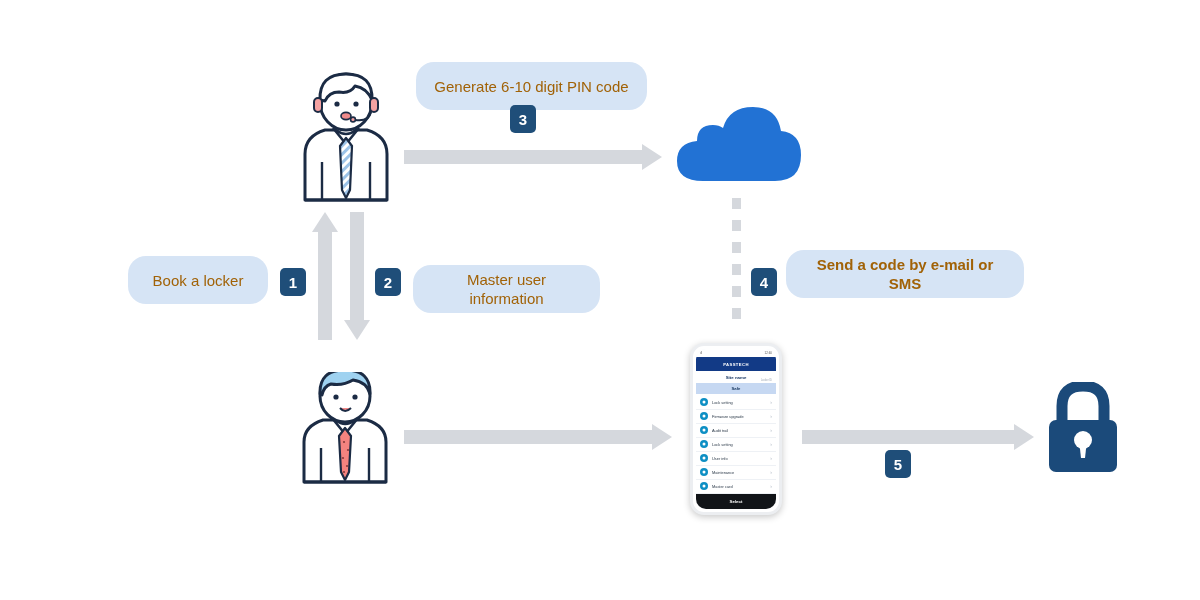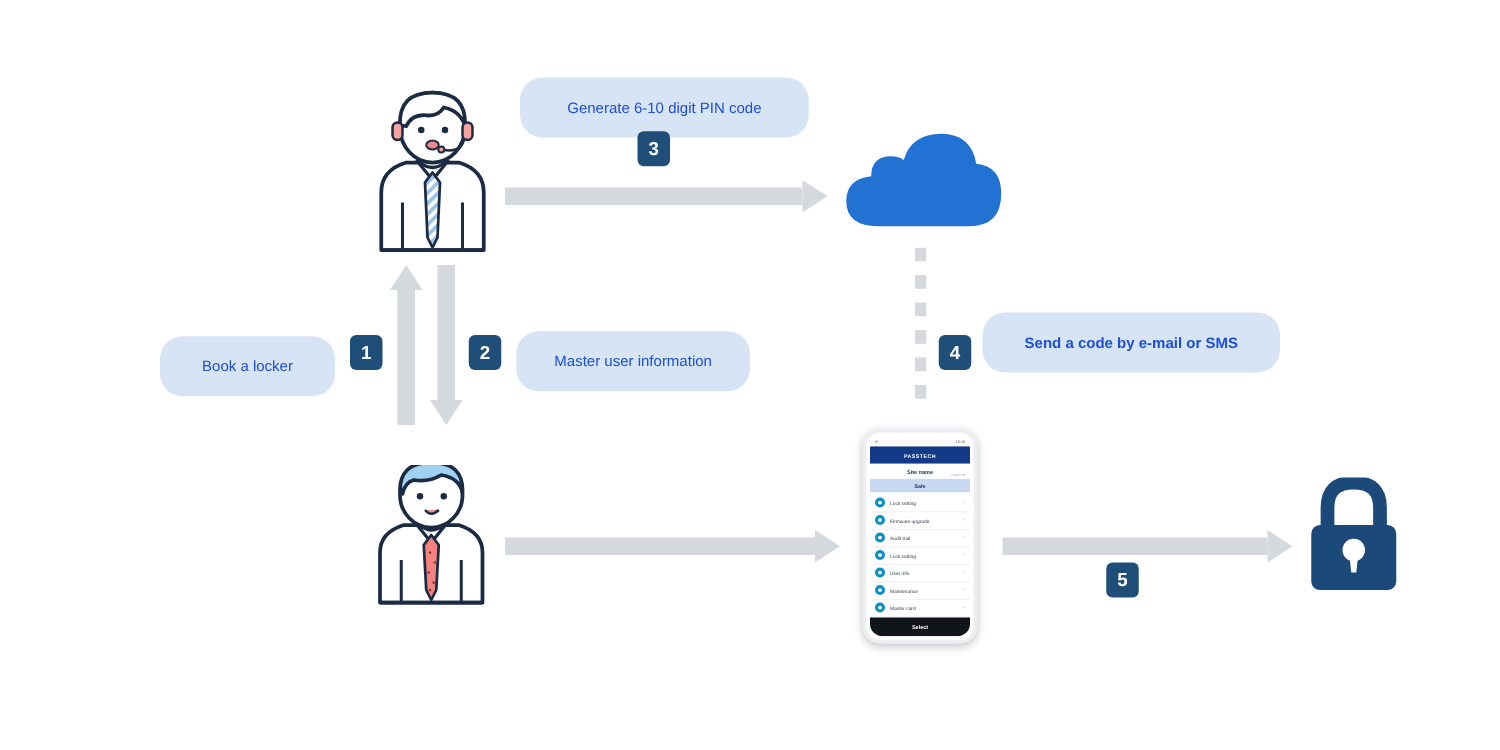--- a/index.html
+++ b/index.html
@@ -19,22 +19,22 @@
     left: 0; top: 0;
     width: 1200px;
     height: 600px;
   }
   .abs { position: absolute; }
 
   
   .pill {
     background: #d6e4f5;
     border-radius: 18px;
-    color: #1d4ed8;
-    font-size: 12px;
+    color: #a16207;
+    font-size: 15px;
     line-height: 19px;
     display: flex;
     align-items: center;
     justify-content: center;
     text-align: center;
     padding: 24px 18px;
     box-sizing: border-box;
     white-space: pre-line;
   }
 
@@ -404,21 +404,21 @@
   <div class="abs" style="left:404px; top:424px; width:268px; height:26px;">
     <div class="arrow-h abs" style="left:0; top:6px; width:248px;"></div>
     <div class="arrow-h-head" style="left:248px;"></div>
   </div>
 
   <div class="abs" style="left:802px; top:424px; width:232px; height:26px;">
     <div class="arrow-h abs" style="left:0; top:6px; width:212px;"></div>
     <div class="arrow-h-head" style="left:212px;"></div>
   </div>
 
-  <div class="abs pill" style="left:128px; top:269px; width:140px; height:41px;">Book a locker</div>
+  <div class="abs pill" style="left:128px; top:256px; width:140px; height:41px;">Book a locker</div>
   <div class="abs badge" style="left:280px; top:268px;">1</div>
 
   <div class="abs badge" style="left:375px; top:268px;">2</div>
   <div class="abs pill" style="left:413px; top:265px; width:187px; height:34px;">Master user information</div>
 
   <div class="abs pill" style="left:416px; top:62px; width:231px; height:34px;">Generate 6-10 digit PIN code</div>
   <div class="abs badge" style="left:510px; top:105px;">3</div>
 
   <div class="abs badge" style="left:751px; top:268px;">4</div>
   <div class="abs pill" style="left:786px; top:250px; width:238px; height:34px;font-weight:bold;">Send a code by e-mail or SMS</div>

